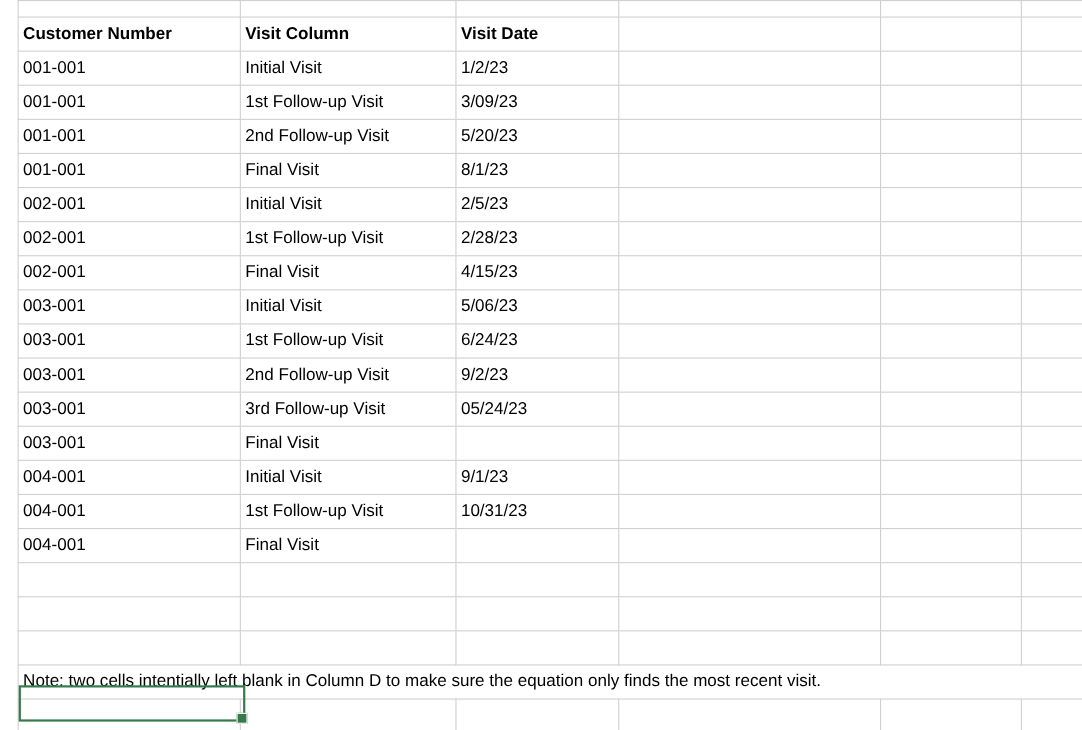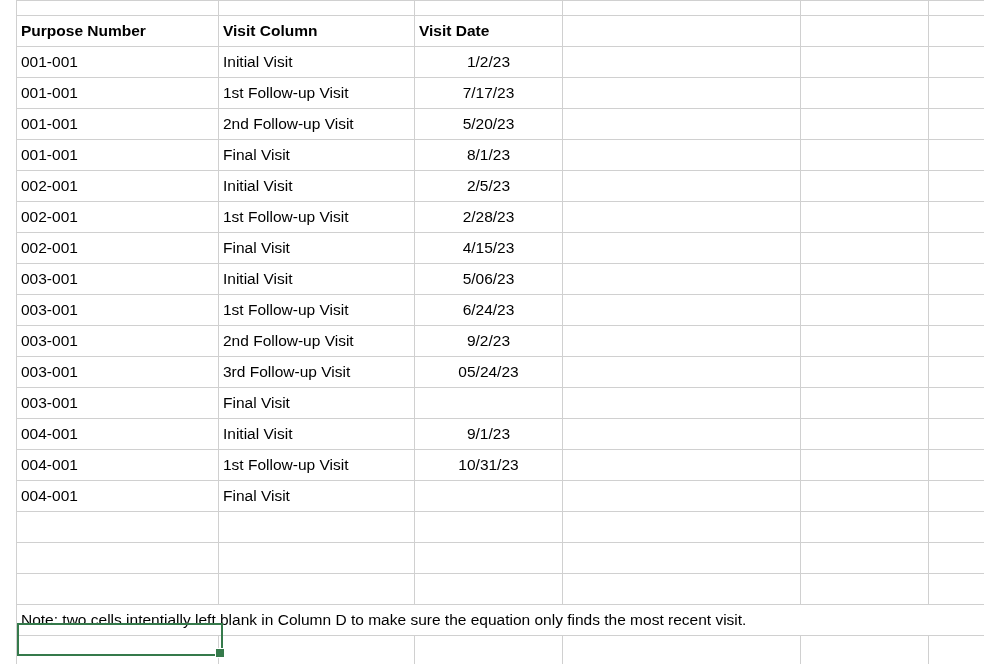--- a/index.html
+++ b/index.html
@@ -47,21 +47,21 @@
   col.c-e { width: 128px; }
   col.c-f { width: 72px; }
   
   table.grid td.col-a {
     border-left: 1px solid #d0d0d0;
   }
   .pad-left {
     padding-left: 14px;
   }
   .bold { font-weight: bold; }
-  .num { text-align: center; padding-right: 6px; margin-left: 16px; }
+  .num { text-align: left; padding-right: 6px; margin-left: 16px; }
   .note-cell {
     padding-left: 14px;
     font-size: 15.5px;
   }
   
   #gridwrap {
     position: absolute;
     left: 16px;
     top: 0;
     width: 984px;
@@ -117,40 +117,40 @@
         <tr class="first-row">
           <td class="col-a"></td>
           <td></td>
           <td></td>
           <td></td>
           <td></td>
           <td></td>
         </tr>
 
         <tr>
-          <td class="col-a pad-left bold">Purpose Number</td>
+          <td class="col-a pad-left bold">Customer Number</td>
           <td class="pad-left bold">Visit Column</td>
           <td class="pad-left bold">Visit Date</td>
           <td></td>
           <td></td>
           <td></td>
         </tr>
 
         <tr>
           <td class="col-a pad-left">001-001</td>
           <td class="pad-left">Initial Visit</td>
           <td class="num">1/2/23</td>
           <td></td>
           <td></td>
           <td></td>
         </tr>
         <tr>
           <td class="col-a pad-left">001-001</td>
           <td class="pad-left">1st Follow-up Visit</td>
-          <td class="num">7/17/23</td>
+          <td class="num">3/09/23</td>
           <td></td>
           <td></td>
           <td></td>
         </tr>
         <tr>
           <td class="col-a pad-left">001-001</td>
           <td class="pad-left">2nd Follow-up Visit</td>
           <td class="num">5/20/23</td>
           <td></td>
           <td></td>

